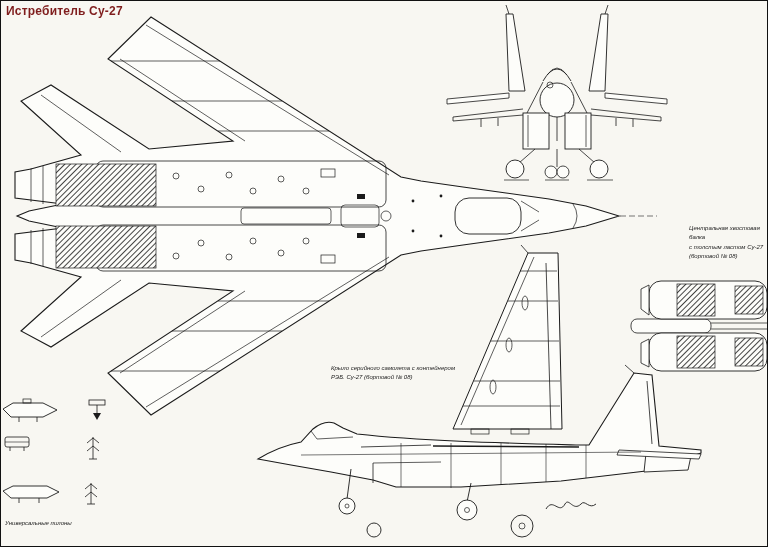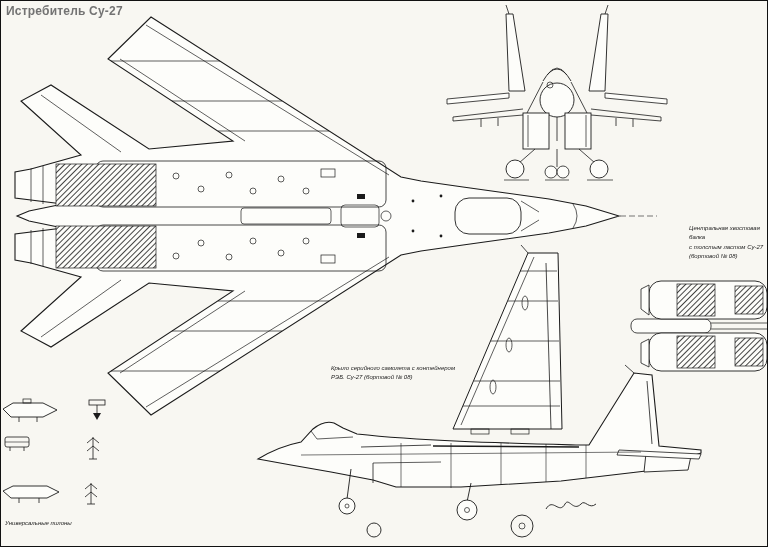--- a/index.html
+++ b/index.html
@@ -9,21 +9,21 @@
     background:#f8f7f2;
     border:1px solid #111;
     box-sizing:border-box;
     overflow:hidden;
     font-family:"Liberation Sans", sans-serif;
     color:#1b1b1b;
   }
   .title{
     position:absolute;left:5px;top:3px;
     font-size:12px;font-weight:700;letter-spacing:.2px;
-    color:#737373;
+    color:#7f1d1d;
   }
   .caption{
     position:absolute;
     font-size:6px;font-style:italic;line-height:1.55;
     white-space:pre-line;color:#222;
   }
   .caption.tail-beam{left:688px;top:223px;width:78px;}
   .caption.wing{left:330px;top:363px;width:160px;}
   .caption.pylons{left:4px;top:518px;width:120px;}
   svg.blueprint{position:absolute;left:0;top:0;}

